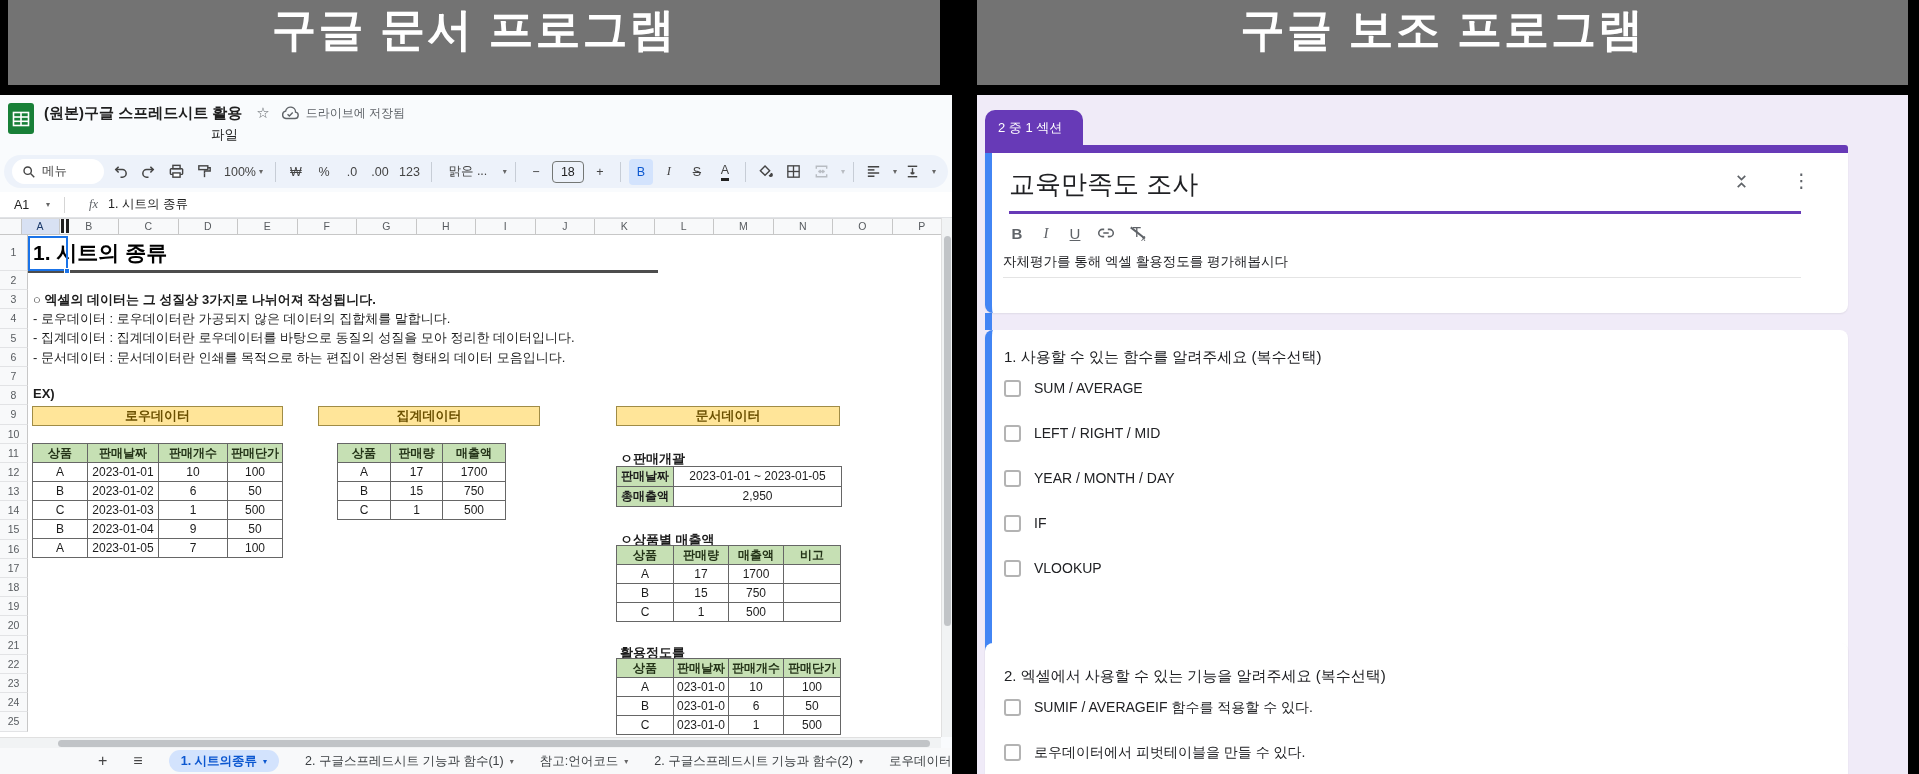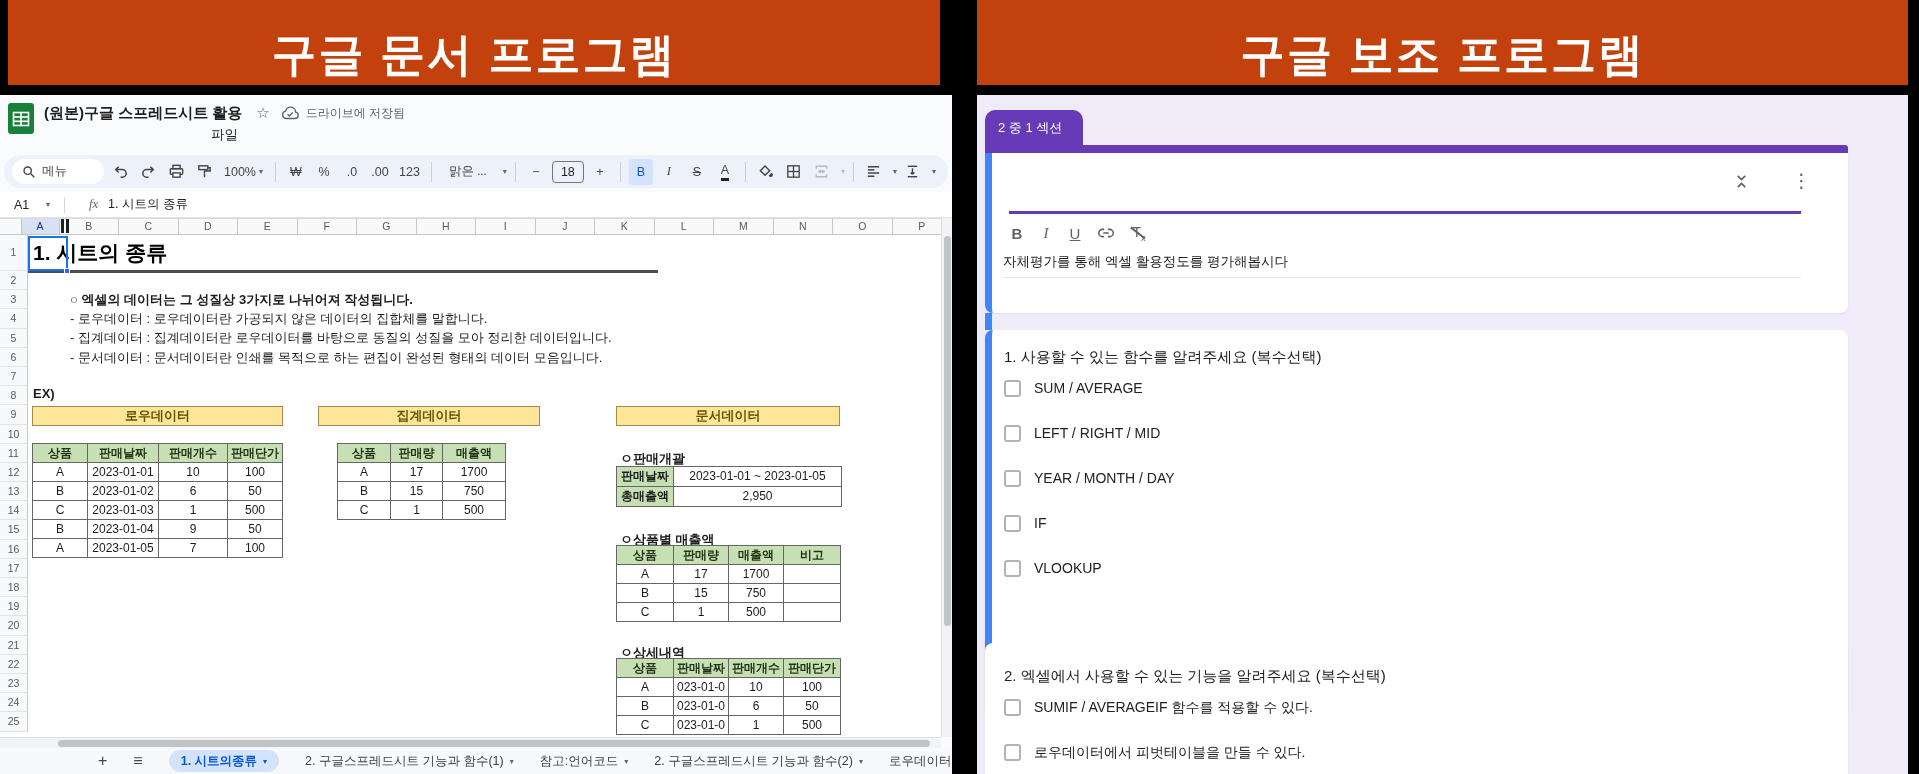--- a/index.html
+++ b/index.html
@@ -1,20 +1,20 @@
 <!DOCTYPE html>
 <html><head>
 <meta charset="utf-8">
 <style>
   * { margin:0; padding:0; box-sizing:border-box; }
   body { background:#000; font-family:"Liberation Sans","DejaVu Sans",sans-serif; }
   .page { position:relative; width:1919px; height:774px; background:#000; overflow:hidden; }
 
   
-  .banner { position:absolute; top:0; height:85px; background:#c2410c; display:flex; align-items:flex-end; justify-content:center; }
+  .banner { position:absolute; top:0; height:85px; background:#737373; display:flex; align-items:flex-start; justify-content:center; }
   .banner.left  { left:8px;   width:932px; }
   .banner.right { left:977px; width:931px; }
   .banner span { color:#fff; font-size:45px; font-weight:600; letter-spacing:2px; }
 
   
   .sheets { position:absolute; left:0; top:95px; width:952px; height:679px; background:#f9fbfd; overflow:hidden; }
   .s-head { position:absolute; left:8px; top:5px; display:flex; }
   .s-logo { margin:3px 10px 0 0; }
   .s-titlerow { display:flex; align-items:center; height:26px; }
   .s-title { font-size:15px; font-weight:600; color:#1f1f1f; }
@@ -27,21 +27,21 @@
   .s-toolbar { position:absolute; left:4px; top:60px; width:944px; height:33px; background:#edf2fa; border-radius:17px;
                display:flex; align-items:center; padding:0 8px; gap:4px; }
   .search-pill { background:#fff; border-radius:14px; height:25px; width:92px; display:flex; align-items:center; gap:6px; padding:0 10px; }
   .search-pill span { font-size:12.5px; color:#444; }
   .tbtn { height:26px; min-width:24px; padding:0 3px; display:flex; align-items:center; justify-content:center;
           border-radius:4px; color:#444; font-size:13px; }
   .tbtn.txt { font-size:12.5px; font-weight:500; }
   .tsep { width:1px; height:20px; background:#c7cdd6; margin:0 4px; }
   .dd { font-size:8px; color:#666; margin-left:3px; }
   .zoom-box { display:flex; align-items:center; padding:0 4px; }
-  .fontname { width:56px; text-align:center; overflow:hidden; white-space:nowrap;font-family:Liberation Serif, serif; }
+  .fontname { width:56px; text-align:center; overflow:hidden; white-space:nowrap; }
   .size-box { width:32px; height:22px; border:1px solid #747775; border-radius:4px; display:flex; align-items:center; justify-content:center; font-size:12.5px; color:#222; }
   .b-active { background:#d3e3fd; font-weight:700; color:#0b57d0; }
   .it { font-style:italic; font-family:"Liberation Serif",serif; }
   .strike { text-decoration:line-through; }
   .a-color { border-bottom:3px solid #222; line-height:14px; height:18px; }
   .gray-ic { color:#b8bcc2; }
 
   .s-formula { position:absolute; left:0; top:97px; width:952px; height:26px; background:#fff; border-bottom:1px solid #e1e3e6; display:flex; align-items:center; }
   .namebox { width:58px; display:flex; align-items:center; justify-content:space-between; padding:0 8px 0 14px; font-size:12.5px; color:#222; }
   .fsep { width:1px; height:16px; background:#d5d5d5; margin:0 6px; }
@@ -60,21 +60,21 @@
   .gutter { position:absolute; left:0; top:0; width:28px; }
   .gr { height:19.2px; border-bottom:1px solid #e2e3e5; border-right:1px solid #c7c7c7; font-size:10.5px; color:#575b5f; text-align:center; line-height:19px; background:#f8f9fa; }
   .gutter .gr:first-child { height:36px; line-height:34px; }
 
   .cell-title { position:absolute; left:33px; top:4px; font-size:21px; font-weight:700; color:#000; }
   .title-underline { position:absolute; left:28px; top:35px; width:630px; height:2.5px; background:#4d4d4d; }
   .a1-select { position:absolute; left:28px; top:1px; width:40px; height:35px; border:2px solid #1a73e8; }
   .a1-handle { position:absolute; left:64px; top:33px; width:6px; height:6px; background:#1a73e8; border:1px solid #fff; }
 
   .desc { position:absolute; left:33px; top:55px; font-size:13px; color:#1c1c1c; }
-  .dline { height:19.2px; line-height:19.2px; white-space:nowrap;margin-left:37px; }
+  .dline { height:19.2px; line-height:19.2px; white-space:nowrap; }
   .desc .dline:first-child { font-weight:700; }
   .ex { position:absolute; left:33px; top:151px; font-size:13px; font-weight:700; color:#1c1c1c; }
 
   .ybanner { position:absolute; top:171px; height:20px; background:#ffe599; border:1px solid #a08c46; font-size:13px; font-weight:700; color:#6b5000; text-align:center; line-height:18px; }
   .yb1 { left:32px;  width:251px; }
   .yb2 { left:318px; width:222px; }
   .yb3 { left:616px; width:224px; }
 
   .xtab { position:absolute; border-left:1px solid #666; border-top:1px solid #666; font-size:12px; color:#1c1c1c; }
   .xrow, .xhead { display:flex; }
@@ -478,21 +478,21 @@
             </div>
             <div class="xrow">
               <span class="xc">C</span>
               <span class="xc">1</span>
               <span class="xc">500</span>
               <span class="xc"></span>
             </div>
           </div>
       </div>
 
-      <div class="doclabel" style="top:409px">ㅇ상세내역</div>
+      <div class="doclabel" style="top:409px">활용정도를</div>
       <div class="xtab dettab">
         <div class="xhead">
             <span class="xc">상품</span>
             <span class="xc">판매날짜</span>
             <span class="xc">판매개수</span>
             <span class="xc">판매단가</span>
           </div>
         <div>
             <div class="xrow">
               <span class="xc">A</span>
@@ -547,20 +547,21 @@
         </div>
     </div>
   </div>
 
   <div class="forms">
     <div class="fsection-tab">2 중 1 섹션</div>
     <div class="fbar"></div>
     <div class="fgap-blue"></div>
 
     <div class="fcard ftitle-card">
+      <div class="ftitle">교육만족도 조사</div>
       <div class="ftitle-line"></div>
       <div class="fcollapse">
         <svg width="15" height="17" viewBox="0 0 16 17" fill="none" stroke="#5f6368" stroke-width="1.8">
             <polyline points="4,2.5 8,6.5 12,2.5"></polyline>
             <polyline points="4,14.5 8,10.5 12,14.5"></polyline>
           </svg>
       </div>
       <div class="fkebab">⋮</div>
       <div class="ffmt">
         <span class="fmt-b">B</span>

